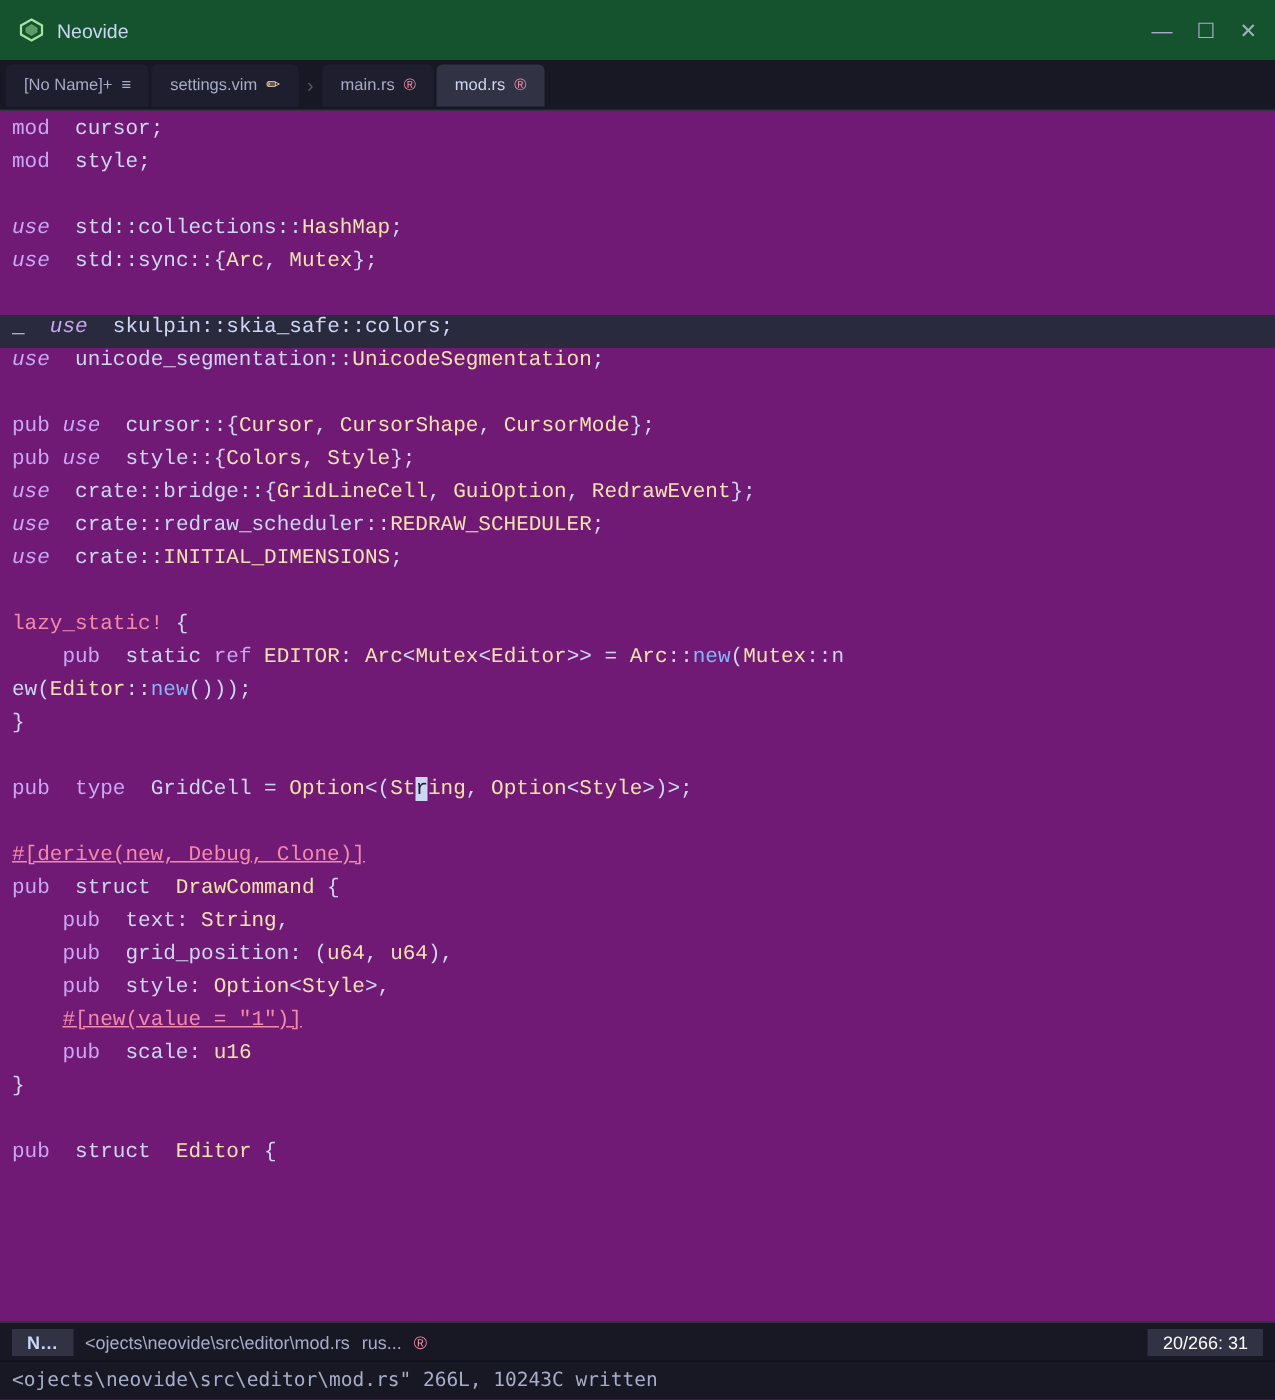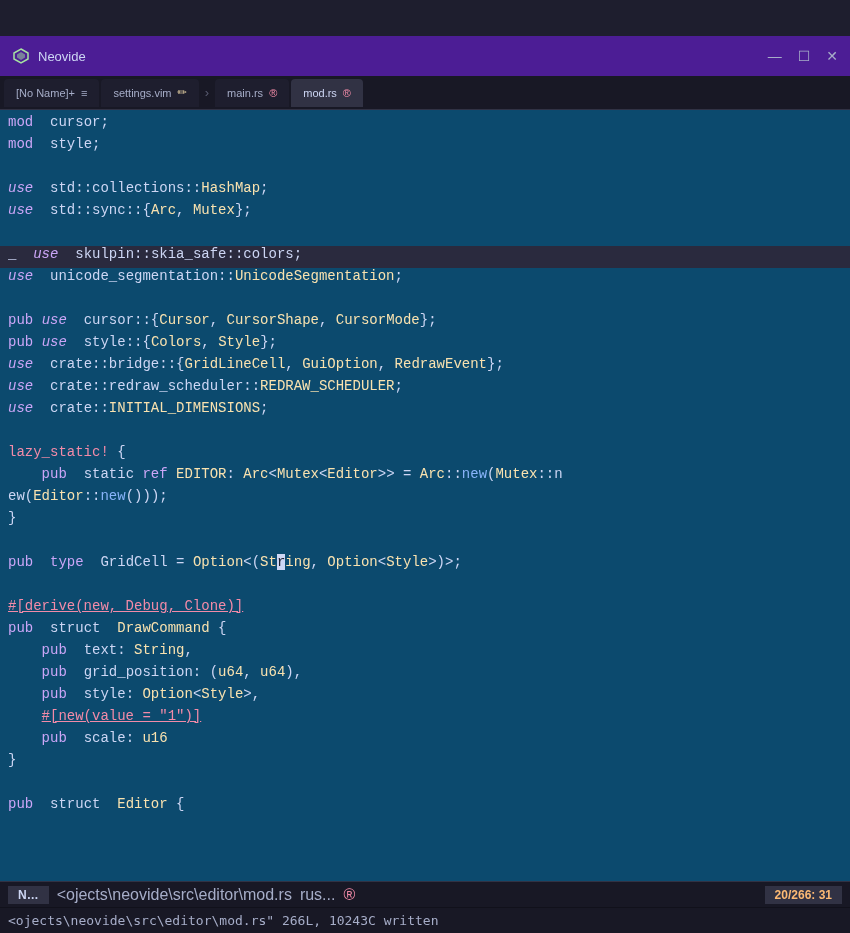--- a/index.html
+++ b/index.html
@@ -8,28 +8,27 @@
       font-family: 'Consolas', 'Courier New', monospace;
       font-size: 14px;
       color: #cdd6f4;
       width: 850px;
       height: 933px;
       overflow: hidden;
       display: flex;
       flex-direction: column;
     }
     .title-bar {
-      background: #4c1d95;
+      background: #14532d;
       display: flex;
       align-items: center;
       padding: 20px 12px;
       height: 32px;
       user-select: none;
       justify-content: space-between;
-      margin-top: 36px;
     }
     .title-bar-left {
       display: flex;
       align-items: center;
       gap: 8px;
     }
     .title-bar-icon {
       width: 18px;
       height: 18px;
     }
@@ -79,21 +78,21 @@
     }
     .tab-separator {
       color: #585b70;
       font-size: 13px;
       font-family: sans-serif;
       padding: 0 4px;
     }
     .editor-area {
       flex: 1;
       overflow: hidden;
-      background: #0c4a6e;
+      background: #701a75;
       position: relative;
     }
     .code-container {
       padding: 4px 0;
       height: 100%;
       overflow: hidden;
     }
     .line {
       display: flex;
       align-items: baseline;
@@ -142,34 +141,33 @@
     .status-mode {
       background: #313244;
       color: #cdd6f4;
       padding: 2px 10px;
       font-weight: bold;
       font-size: 12px;
       letter-spacing: 0.5px;
     }
     .status-file {
       color: #a6adc8;
-      font-size: 16px;
+      font-size: 12px;
     }
     .status-right {
       margin-left: auto;
       display: flex;
       align-items: center;
       gap: 12px;
     }
     .status-pos {
       background: #313244;
-      color: #fdba74;
+      color: #ffffff;
       padding: 2px 10px;
       font-size: 12px;
-      font-weight: bold;
     }
     .cmd-bar {
       background: #181825;
       height: 26px;
       display: flex;
       align-items: center;
       padding: 0 8px;
       font-family: monospace;
       font-size: 13px;
       color: #a6adc8;

